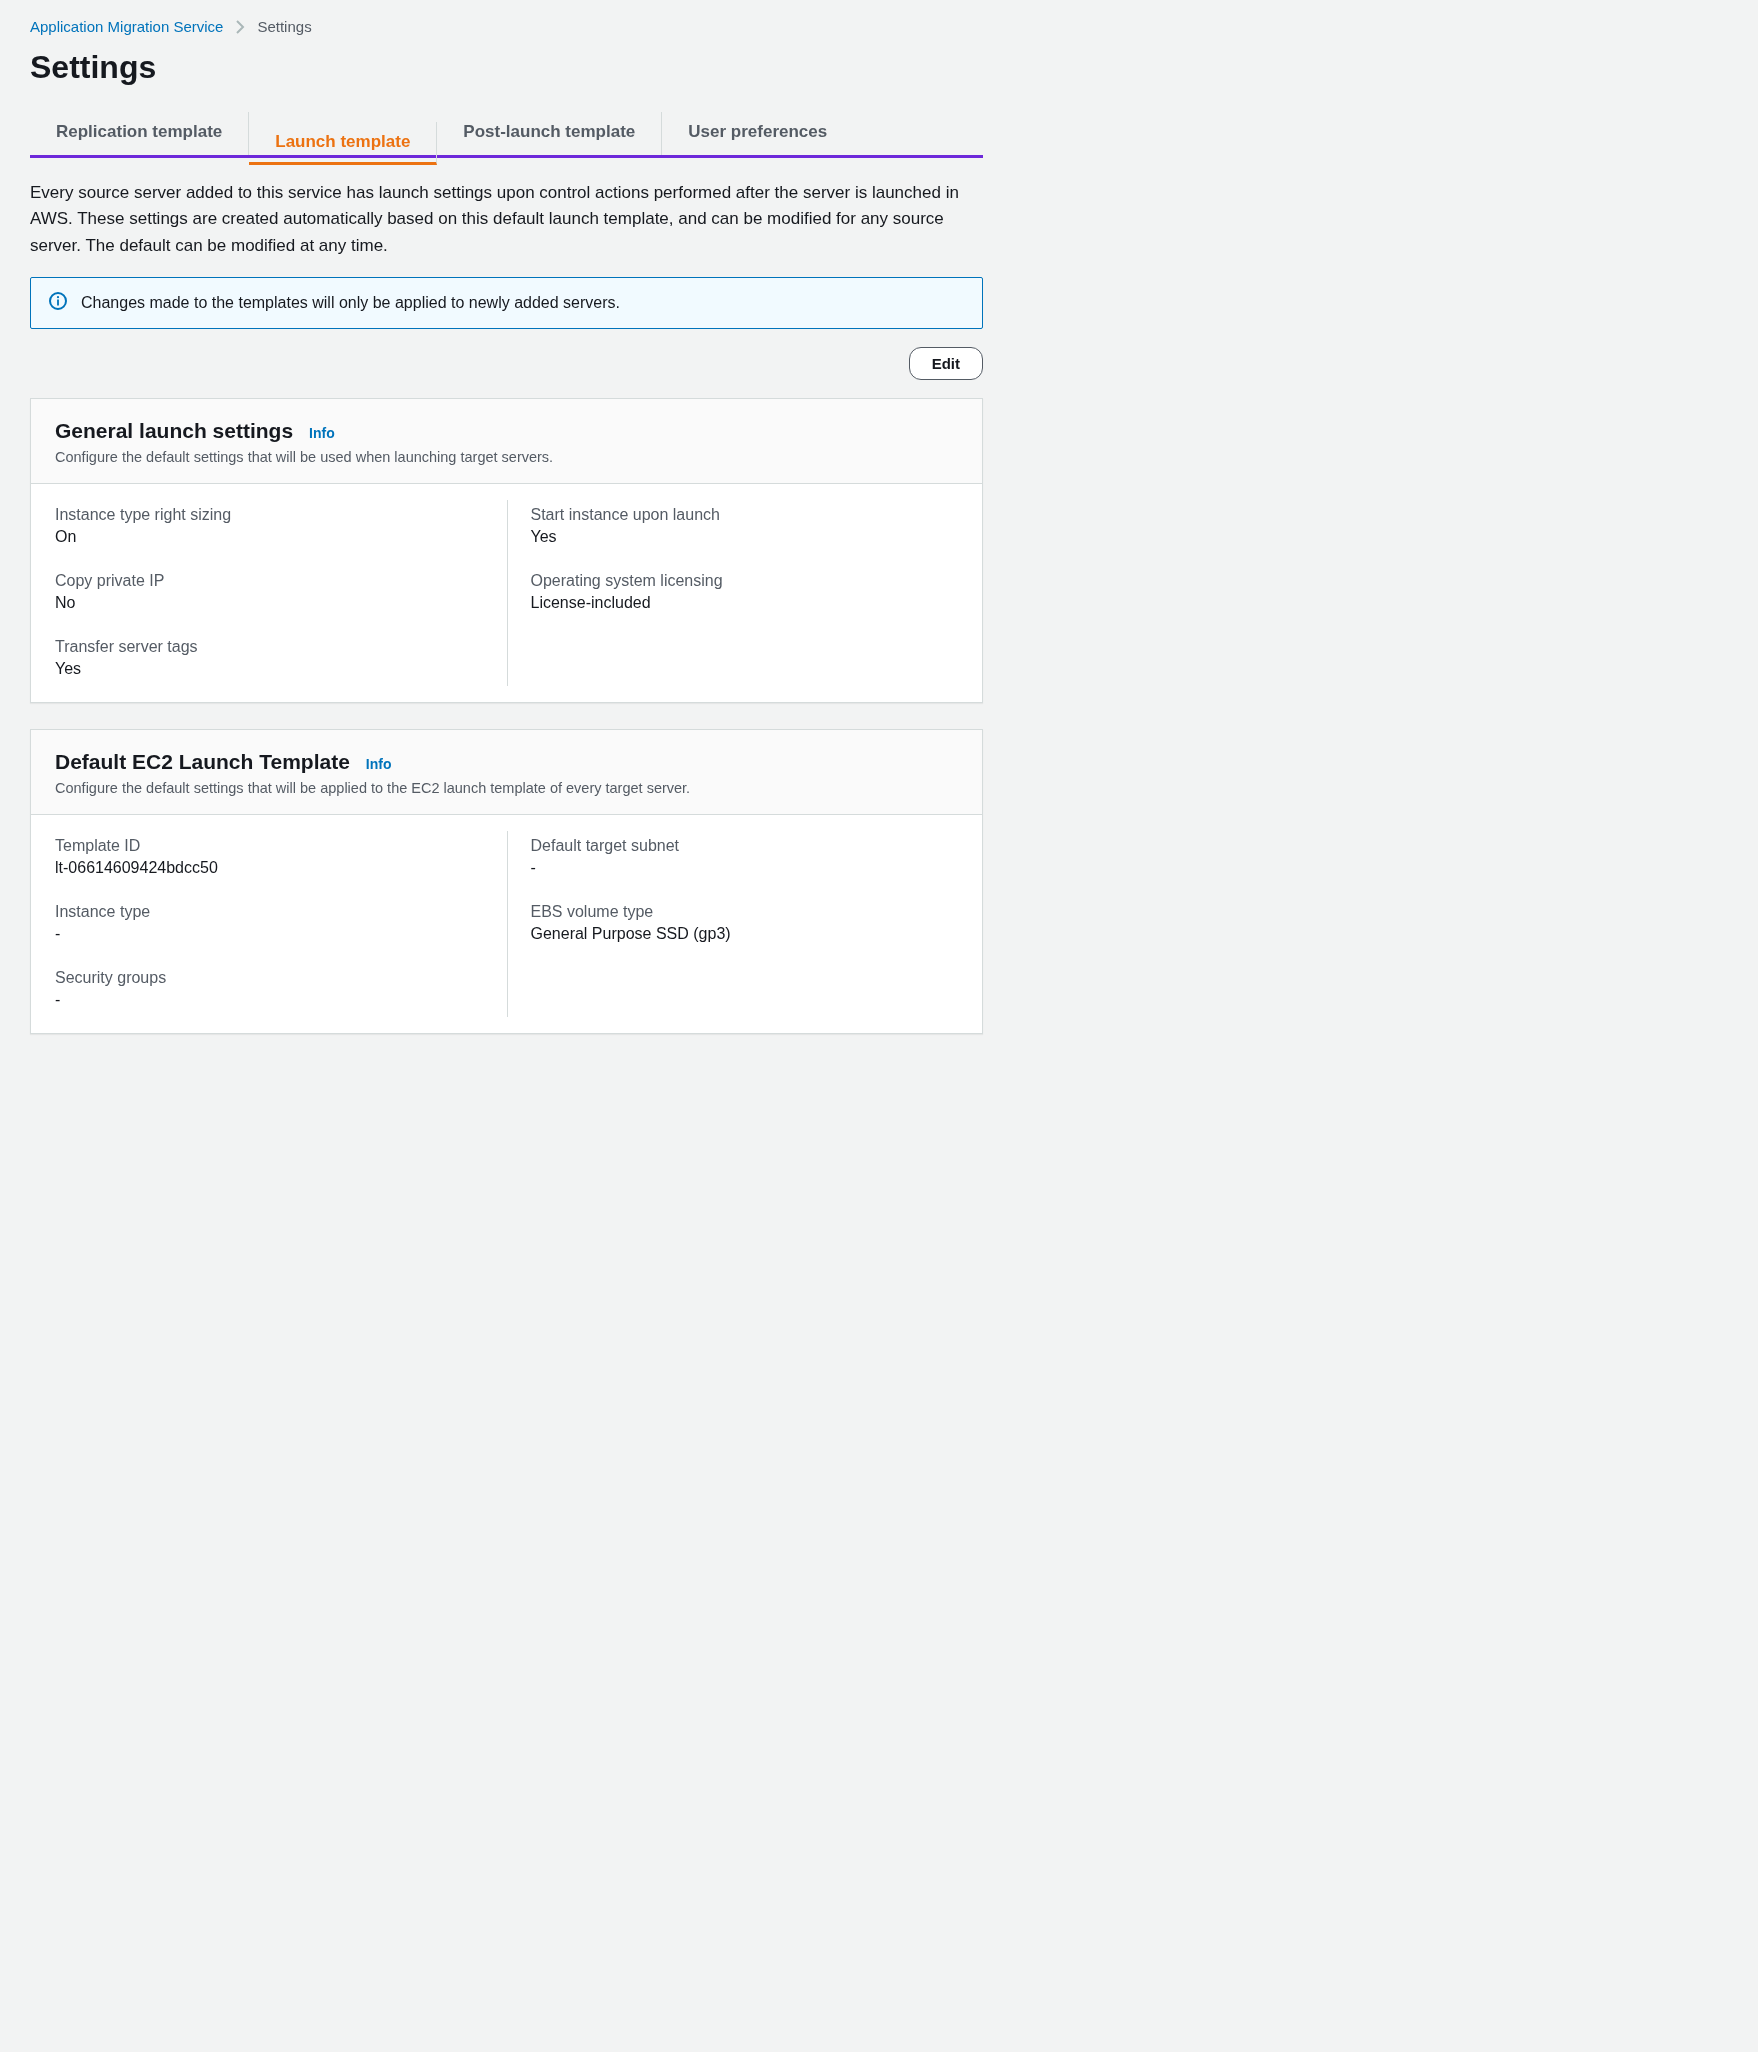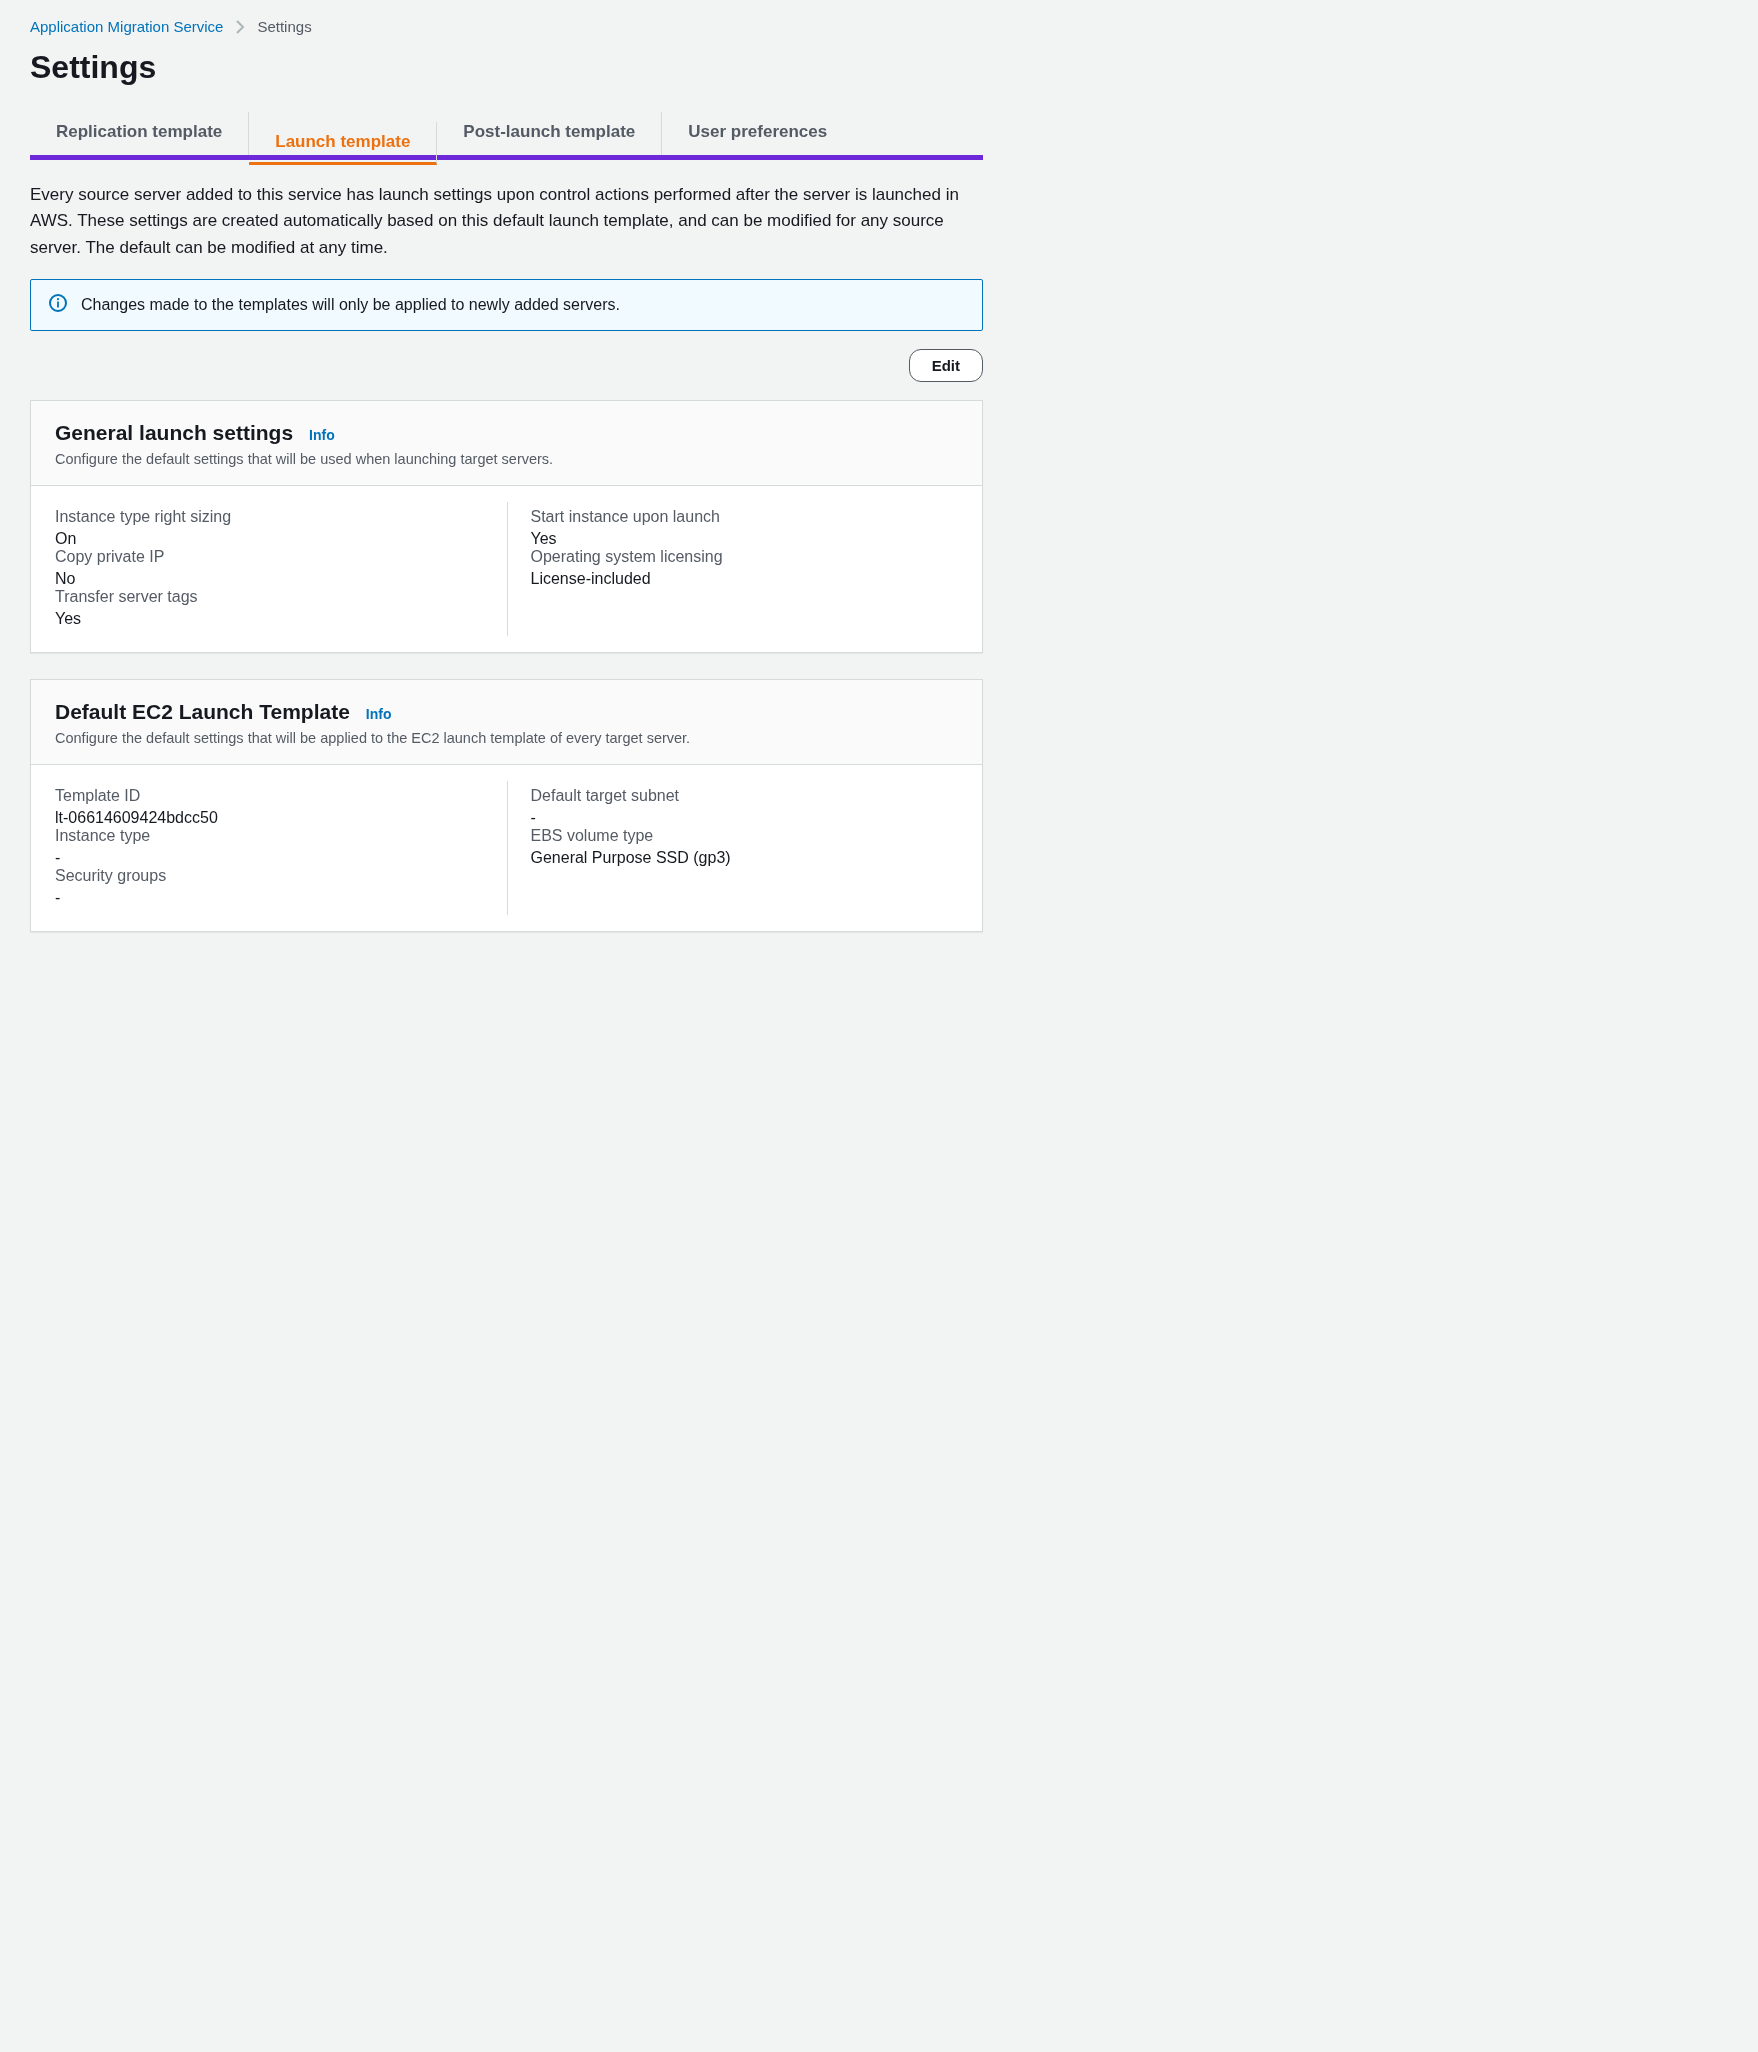--- a/index.html
+++ b/index.html
@@ -37,21 +37,21 @@
   .chevron{color:#aab7b8;}
   .chevron svg{display:block;}
   
   h1.page-title{
     font-size:32px;font-weight:700;margin:6px 0 26px;
     color:var(--text);
   }
   
   .tabs{
     display:flex;align-items:stretch;
-    border-bottom:5px solid #6d28d9;
+    border-bottom:3px solid #6d28d9;
   }
   .tab{
     padding:10px 26px;font-size:17px;font-weight:700;
     color:var(--text-secondary);cursor:pointer;
     border-right:1px solid var(--border);
     background:transparent;
   }
   .tab:first-child{padding-left:26px;}
   .tab:last-child{border-right:none;}
   .tab.active{
@@ -96,21 +96,21 @@
   .info-link{color:var(--link);font-size:14px;font-weight:700;text-decoration:none;}
   .panel-sub{font-size:14.5px;color:var(--text-secondary);margin-top:6px;}
   .panel-body{
     display:grid;grid-template-columns:1fr 1fr;
     position:relative;
   }
   .panel-body::before{
     content:"";position:absolute;left:50%;top:16px;bottom:16px;
     width:1px;background:var(--panel-border);
   }
-  .col{padding:22px 24px 24px;display:flex;flex-direction:column;}
+  .col{padding:22px 24px 24px;display:flex;flex-direction:column;gap:26px;}
   .kv .k{font-size:16px;color:var(--text-secondary);margin-bottom:4px;}
   .kv .v{font-size:16px;color:var(--text);}
 </style>
 </head>
 <body>
 
 <div class="page">
 
   <div class="breadcrumb">
     <a href="#">Application Migration Service</a>

